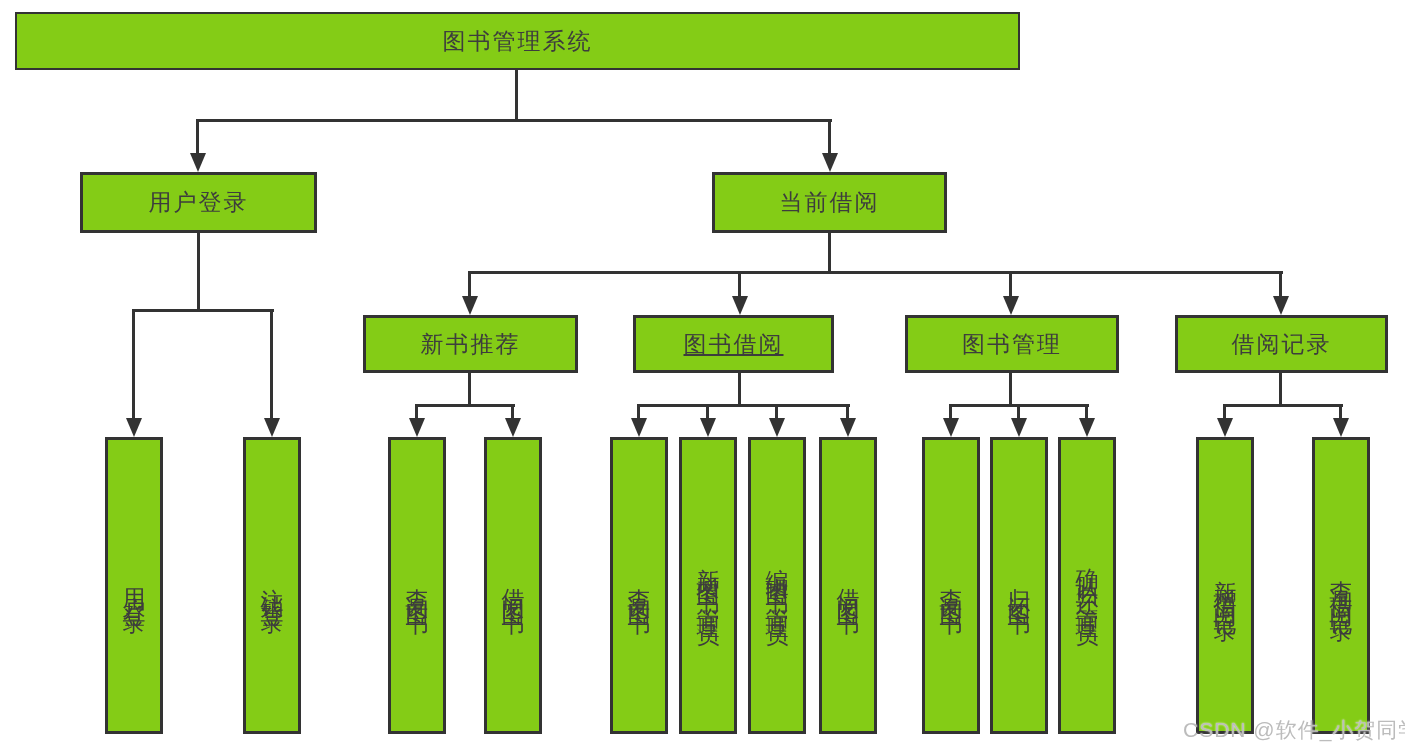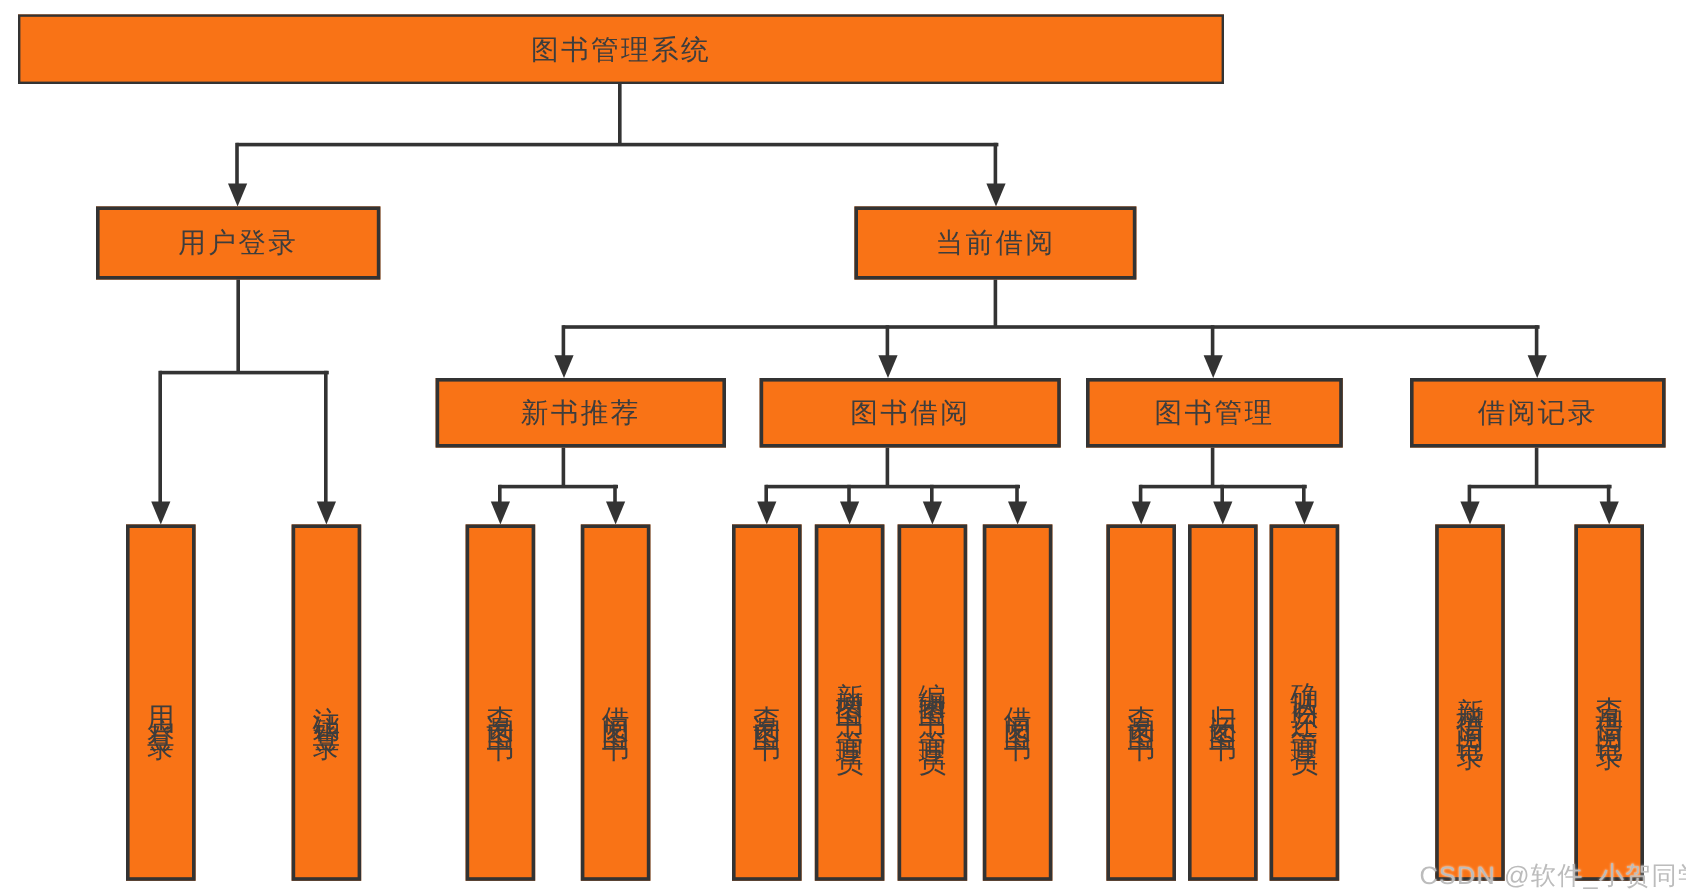--- a/index.html
+++ b/index.html
@@ -2,21 +2,21 @@
 <html><head>
 <meta charset="utf-8">
 <title>diagram</title>
 <style>
   html,body{margin:0;padding:0;background:#ffffff;}
   .canvas{
     position:relative;width:1405px;height:747px;background:#ffffff;overflow:hidden;
     font-family:"Liberation Sans","DejaVu Sans",sans-serif;
   }
   .box{
-    position:absolute;background:#f97316;border:3px solid #333333;box-sizing:border-box;
+    position:absolute;background:#84cc16;border:3px solid #333333;box-sizing:border-box;
     display:flex;align-items:center;justify-content:center;
     font-size:23px;color:#3d3d3d;letter-spacing:2px;
   }
   .box.root{border-width:2px;}
   .leaf{
     writing-mode:vertical-rl;text-orientation:mixed;
     letter-spacing:8px;font-size:23px;line-height:1;
   }
   .hline{position:absolute;height:3px;background:#333333;}
   .vline{position:absolute;width:3px;background:#333333;}
@@ -59,22 +59,22 @@
   <div class="hline" style="left:469px;top:271px;width:814px;"></div>
   <div class="vline" style="left:468px;top:271px;height:27px;"></div>
   <div class="arrow" style="left:462px;top:296px;"></div>
   <div class="vline" style="left:738px;top:271px;height:27px;"></div>
   <div class="arrow" style="left:732px;top:296px;"></div>
   <div class="vline" style="left:1009px;top:271px;height:27px;"></div>
   <div class="arrow" style="left:1003px;top:296px;"></div>
   <div class="vline" style="left:1279px;top:271px;height:27px;"></div>
   <div class="arrow" style="left:1273px;top:296px;"></div>
 
-  <div class="box" style="left:363px;top:315px;width:242px;height:58px;">新书推荐</div>
-  <div class="box" style="left:633px;top:315px;width:251px;height:58px;">图书借阅</div>
+  <div class="box" style="left:363px;top:315px;width:215px;height:58px;">新书推荐</div>
+  <div class="box" style="left:633px;top:315px;width:201px;height:58px;text-decoration:underline;">图书借阅</div>
   <div class="box" style="left:905px;top:315px;width:214px;height:58px;">图书管理</div>
   <div class="box" style="left:1175px;top:315px;width:213px;height:58px;">借阅记录</div>
 
   <div class="vline" style="left:468px;top:373px;height:33px;"></div>
   <div class="hline" style="left:416px;top:404px;width:99px;"></div>
   <div class="vline" style="left:415px;top:404px;height:16px;"></div>
   <div class="arrow" style="left:409px;top:418px;"></div>
   <div class="vline" style="left:511px;top:404px;height:16px;"></div>
   <div class="arrow" style="left:505px;top:418px;"></div>
 

